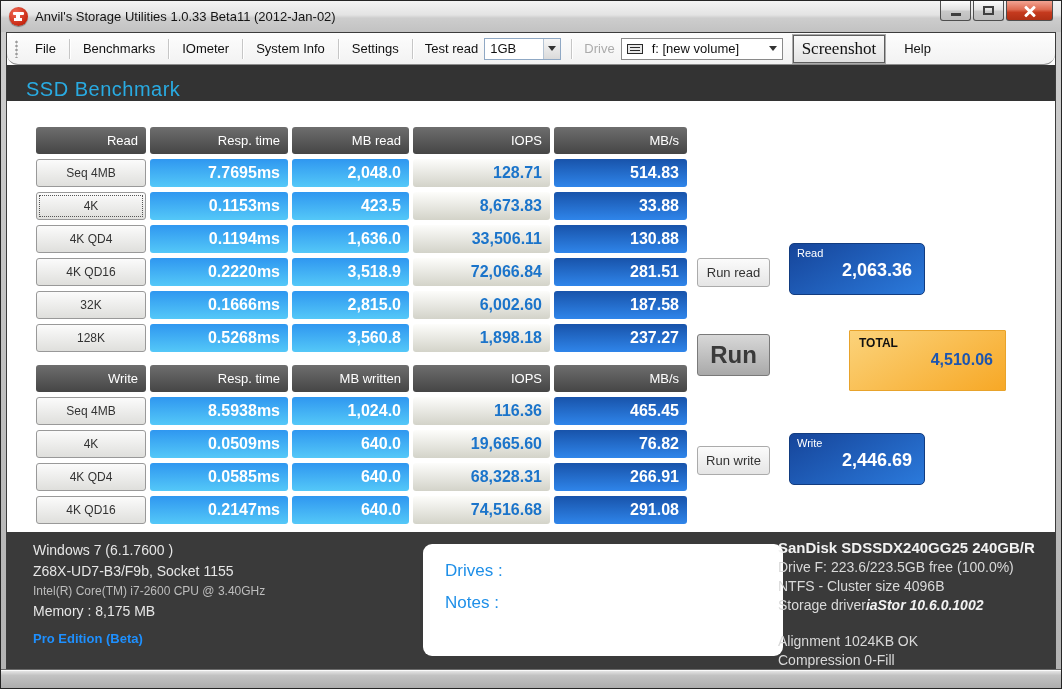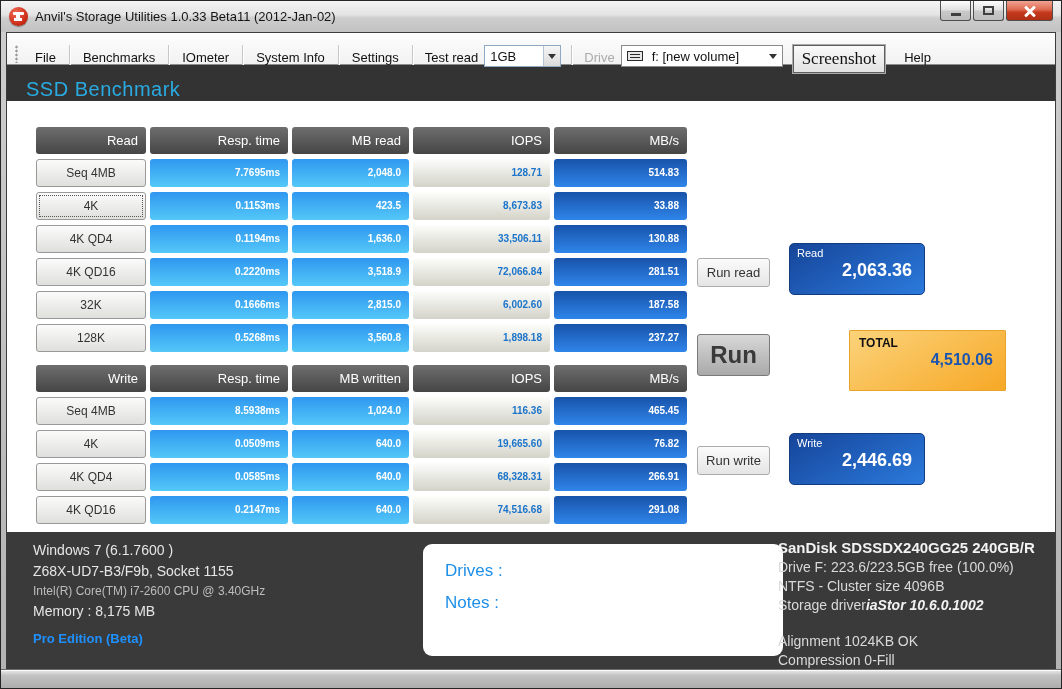--- a/index.html
+++ b/index.html
@@ -33,21 +33,21 @@
   .g-x { position:relative; width:12px; height:12px; }
   .g-x i { position:absolute; left:-1px; top:5px; width:14px; height:3px; background:#fff; border-radius:1px; }
   .g-x i:first-child { transform:rotate(45deg); }
   .g-x i:last-child  { transform:rotate(-45deg); }
 
   
   .client { margin:0 5px; border:1px solid #3C3C3C; background:#fff; height:637px; position:relative; }
 
   
   .menubar { height:32px; background:linear-gradient(#FDFDFD,#F2F2F2); border-bottom:1px solid #8C8C8C;
-             display:flex; align-items:flex-start; padding:12px 6px; font-size:13px; color:#111; }
+             display:flex; align-items:center; padding:0 6px; font-size:13px; color:#111;border-radius:11px; }
   .gripper { width:3px; height:18px; margin:0 6px 0 2px;
              background-image:radial-gradient(#9A9A9A 1px, transparent 1.2px); background-size:3px 4px; }
   .menu-item { padding:5px 11px; cursor:pointer; white-space:nowrap; }
   .msep { width:1px; height:20px; background:#C6C6C6; box-shadow:1px 0 0 #FFF; margin:0 2px; }
   .menu-label { padding:5px 6px 5px 10px; white-space:nowrap; }
   .menu-label.disabled { color:#ABABAB; }
   .combo { height:22px; background:#fff; display:flex; align-items:center; cursor:pointer; }
   .combo.test-size { width:77px; border:1px solid #8FA8C4; margin-right:8px; }
   .combo.drive { width:162px; border:1px solid #8A8A8A; margin-right:10px; }
   .combo .val { flex:1 1 auto; padding-left:5px; font-size:13px; white-space:nowrap; overflow:hidden; }
@@ -74,21 +74,21 @@
                  column-gap:4px; row-gap:5px; }
   .t-read  { left:29px; top:26px; }
   .t-write { left:29px; top:264px; }
   .hcell { height:27px; line-height:27px; border-radius:3px; color:#fff; font-size:13px;
            text-align:right; padding-right:8px;
            background:linear-gradient(#6E6E6E,#454545); }
   .lbl { height:28px; line-height:26px; border-radius:3px; border:1px solid #999;
          background:linear-gradient(#FBFBFB,#DFDFDC); color:#333; font-size:12px;
          text-align:center; cursor:pointer; position:relative; }
   .lbl.focused:after { content:''; position:absolute; inset:2px; border:1px dotted #555; }
-  .cell { height:28px; line-height:28px; border-radius:3px; font-size:10px; font-weight:bold;
+  .cell { height:28px; line-height:28px; border-radius:3px; font-size:16px; font-weight:bold;
           text-align:right; padding-right:8px; }
   .c-blue { background:linear-gradient(#2F97F0,#54C8F8); color:#fff; }
   .c-iops { background:linear-gradient(#FDFDFB,#D3D3C9); color:#1B74CA; }
   .c-mbs  { background:linear-gradient(#1853AA,#2F85EA); color:#fff; }
 
   .btn-run-small { position:absolute; width:73px; height:29px; border:1px solid #ABABAB; border-radius:3px;
                    background:linear-gradient(#FBFBFB,#E5E5E5); font-size:13px; color:#333;
                    cursor:pointer; font-family:"Liberation Sans",sans-serif; }
   .btn-run-read  { left:690px; top:157px; }
   .btn-run-write { left:690px; top:345px; }

